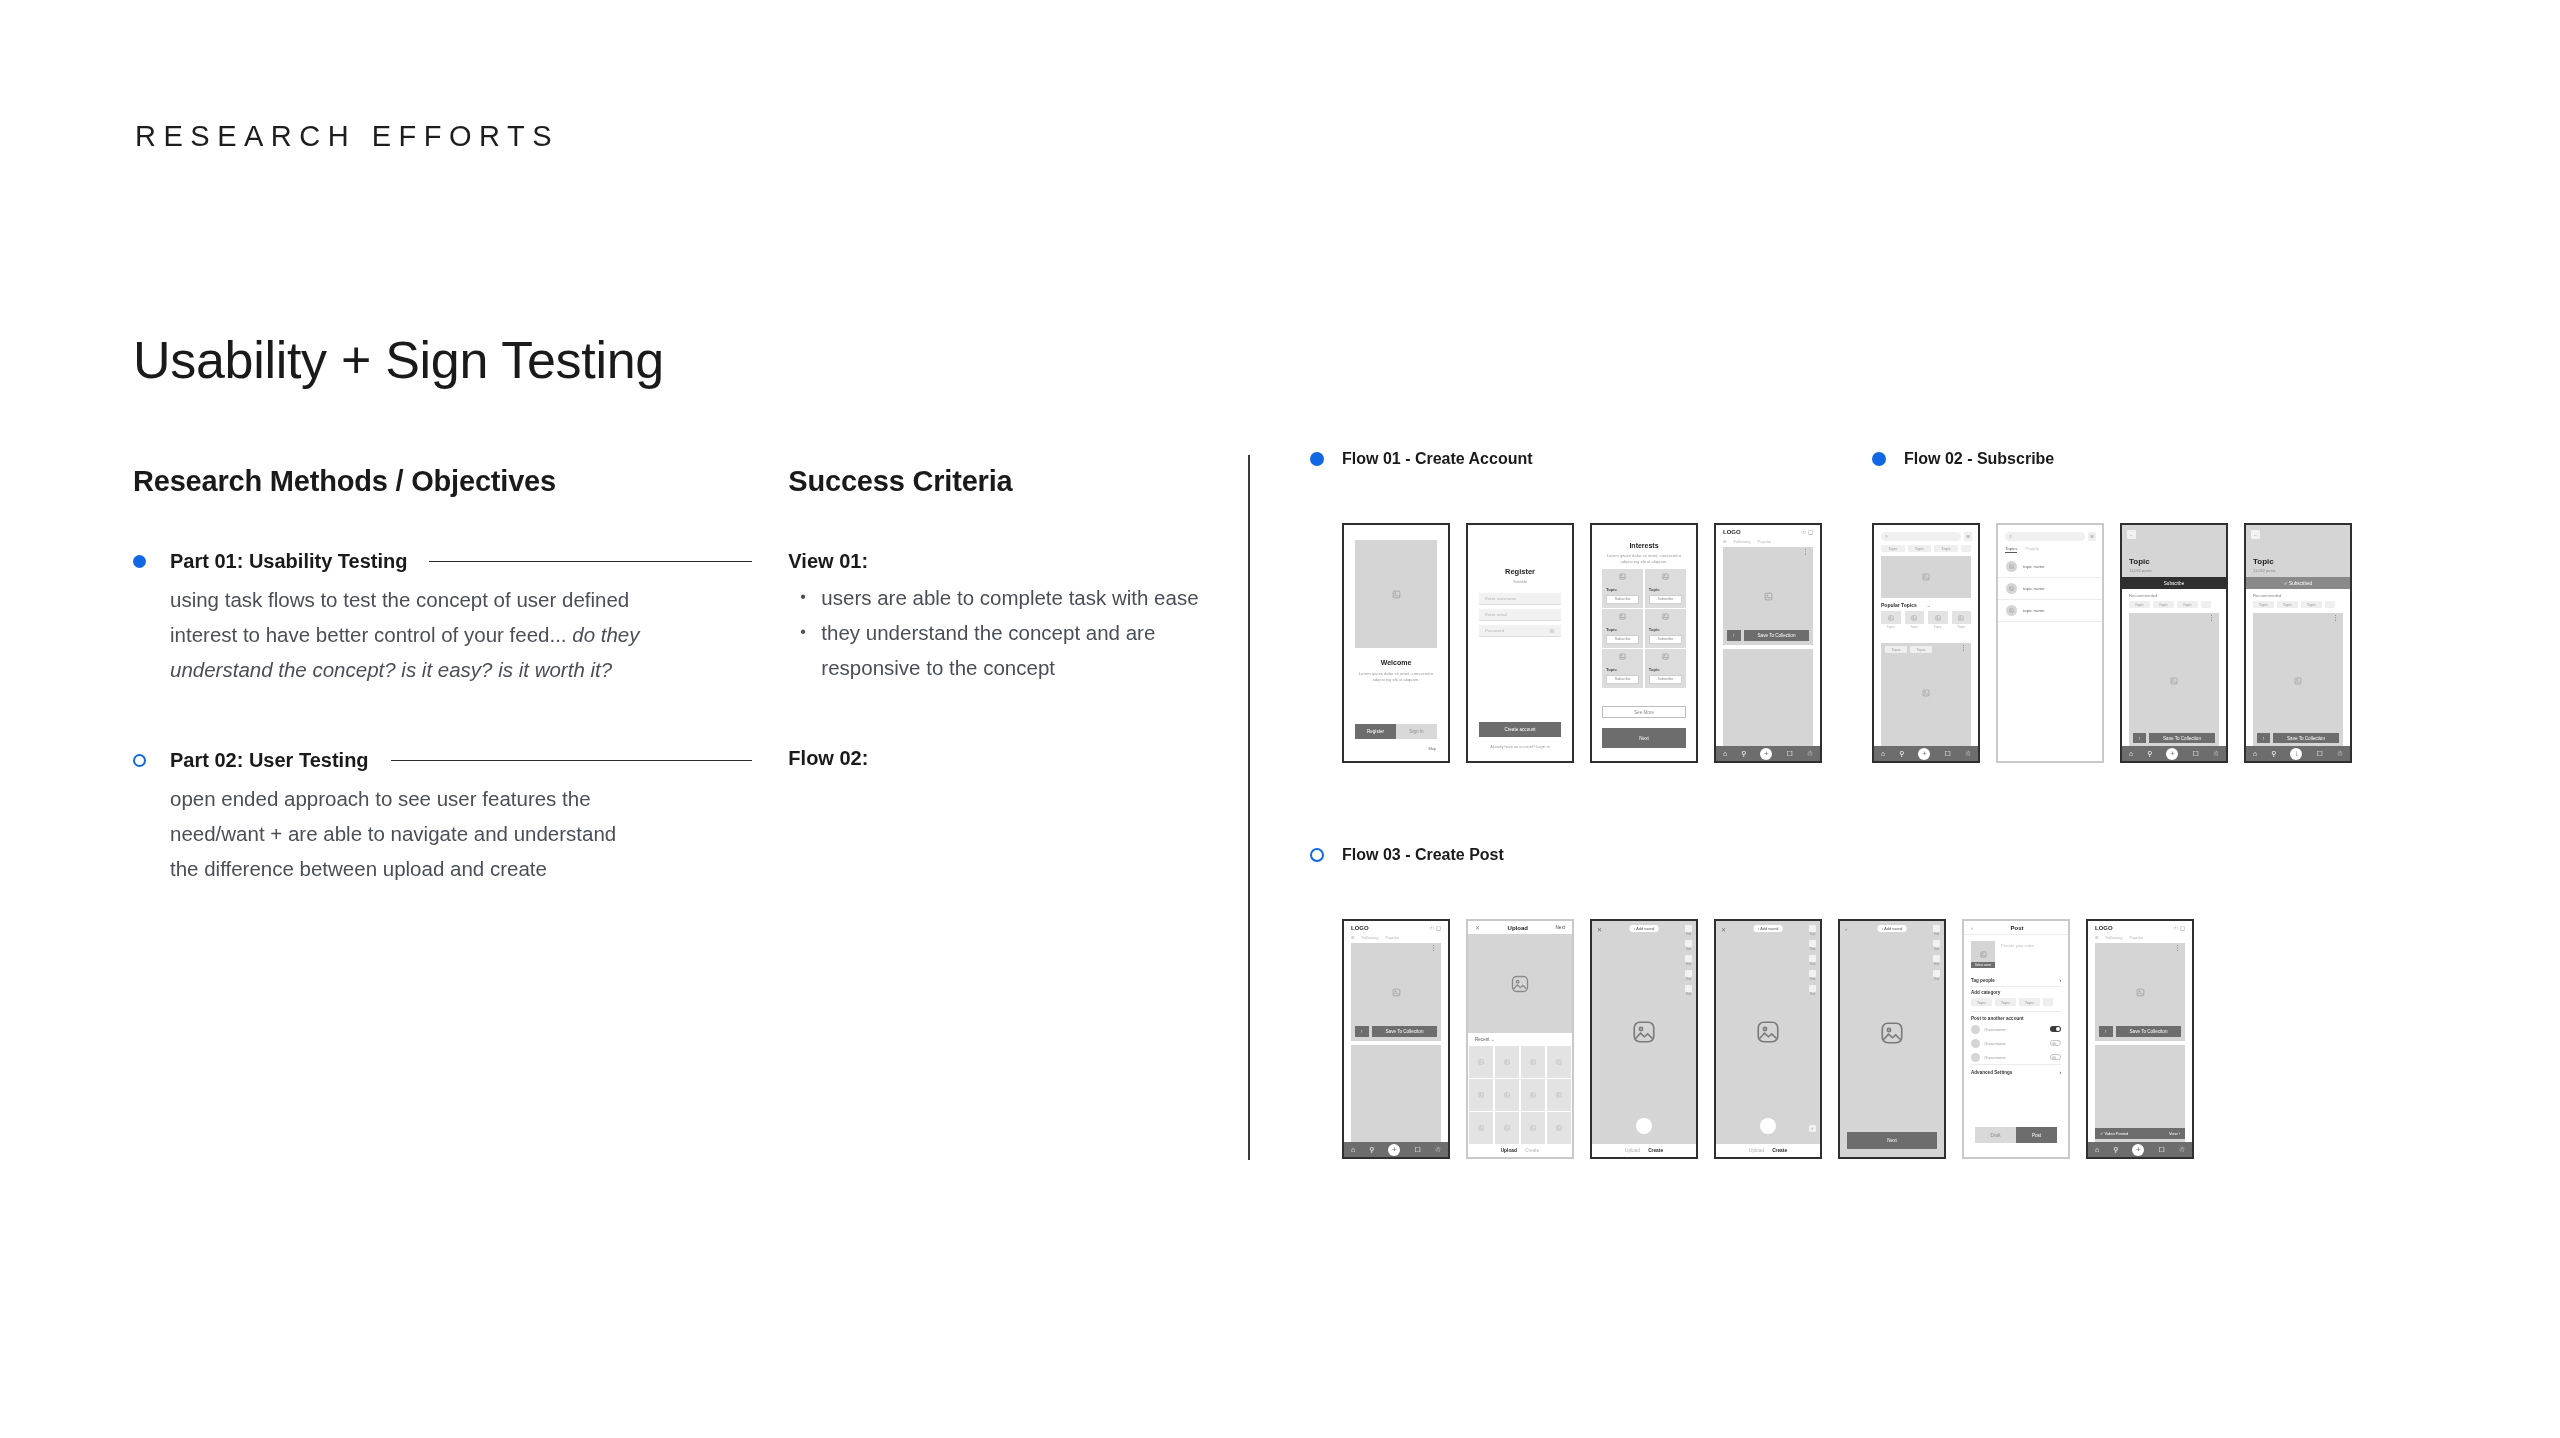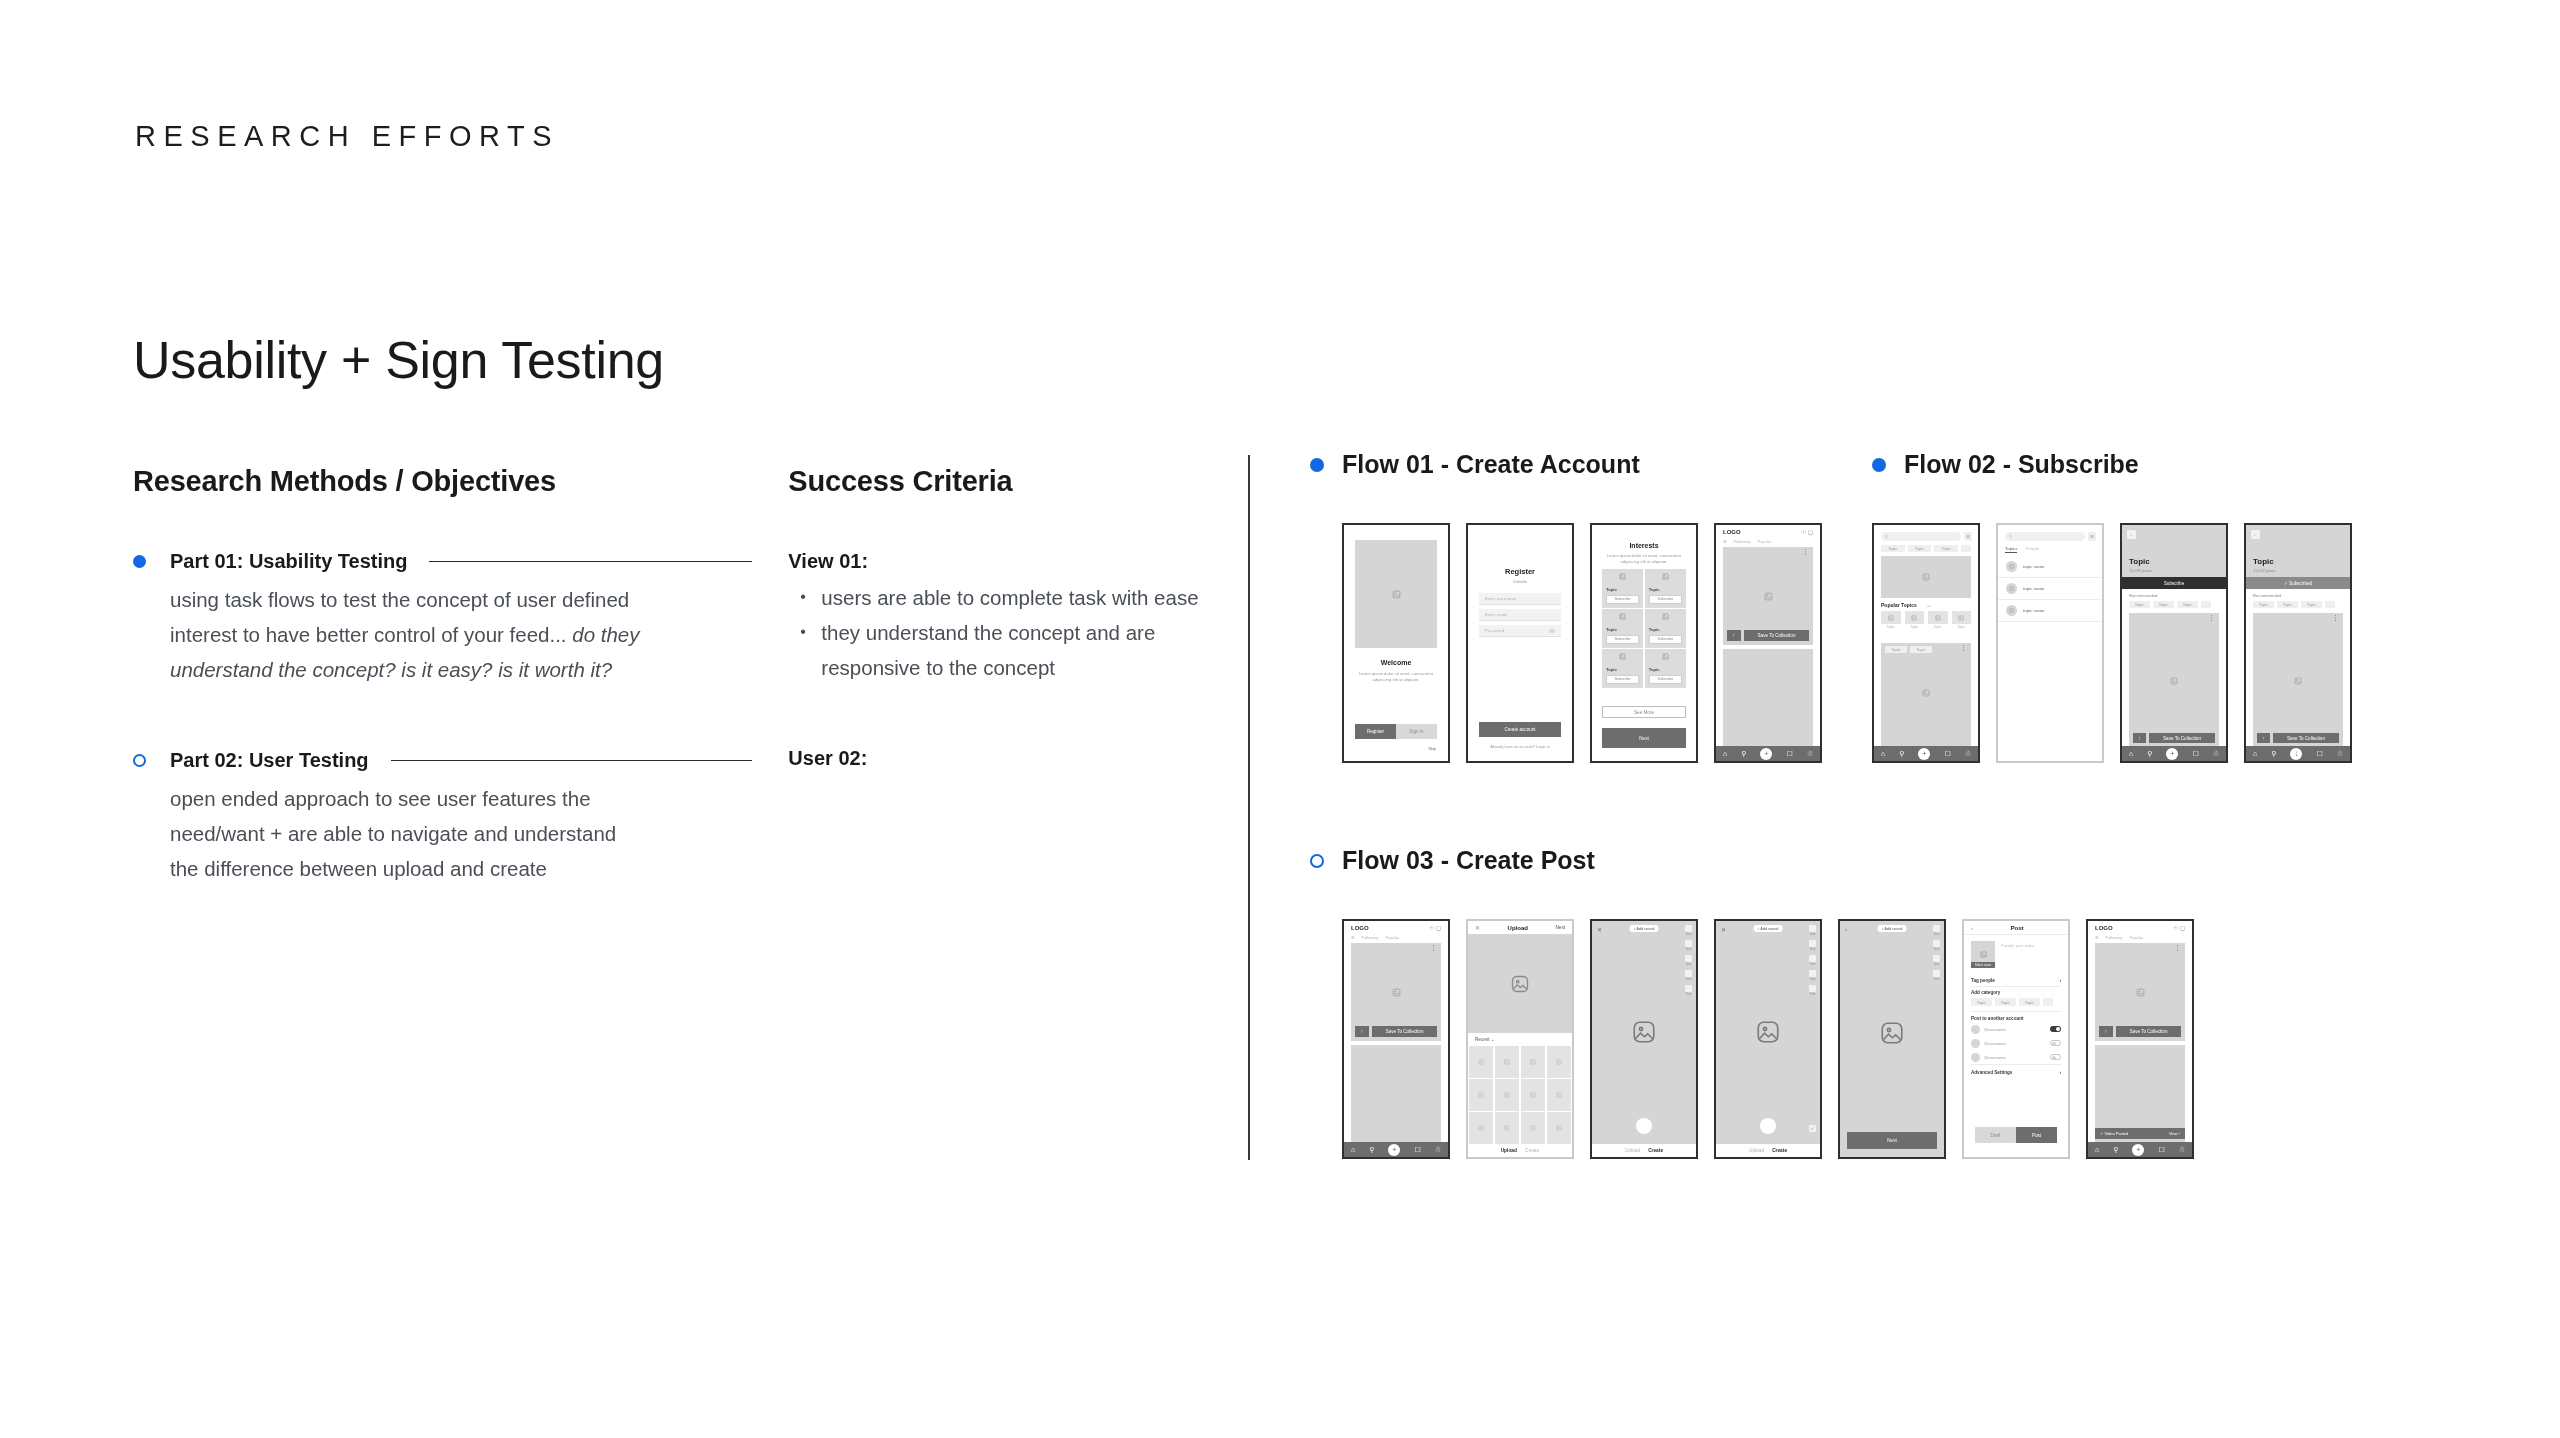--- a/index.html
+++ b/index.html
@@ -139,21 +139,21 @@
   
   .flows { position: absolute; left: 1310px; top: 450px; }
 
   .flow-head {
     display: flex;
     align-items: center;
     position: absolute;
   }
   .flow-head .dot { margin-right: 18px; width: 14px; height: 14px; }
   .flow-title {
-    font-size: 25px;
+    font-size: 16px;
     font-weight: bold;
     color: #1a1a1a;
     white-space: nowrap;
   }
 
   .phone-row { position: absolute; display: flex; }
 
   
   .phone {
     width: 108px;
@@ -280,21 +280,21 @@
 
     <div class="crit-block">
       <div class="crit-title">View 01:</div>
       <ul class="crit-list">
         <li>users are able to complete task with ease</li>
         <li>they understand the concept and are responsive to the concept</li>
       </ul>
     </div>
 
     <div class="crit-block">
-      <div class="crit-title">User 02:</div>
+      <div class="crit-title">Flow 02:</div>
       <ul class="crit-list">
       </ul>
     </div>
   </div>
 </div>
 
 <div class="v-divider"></div>
 
 <div class="flows">
 

